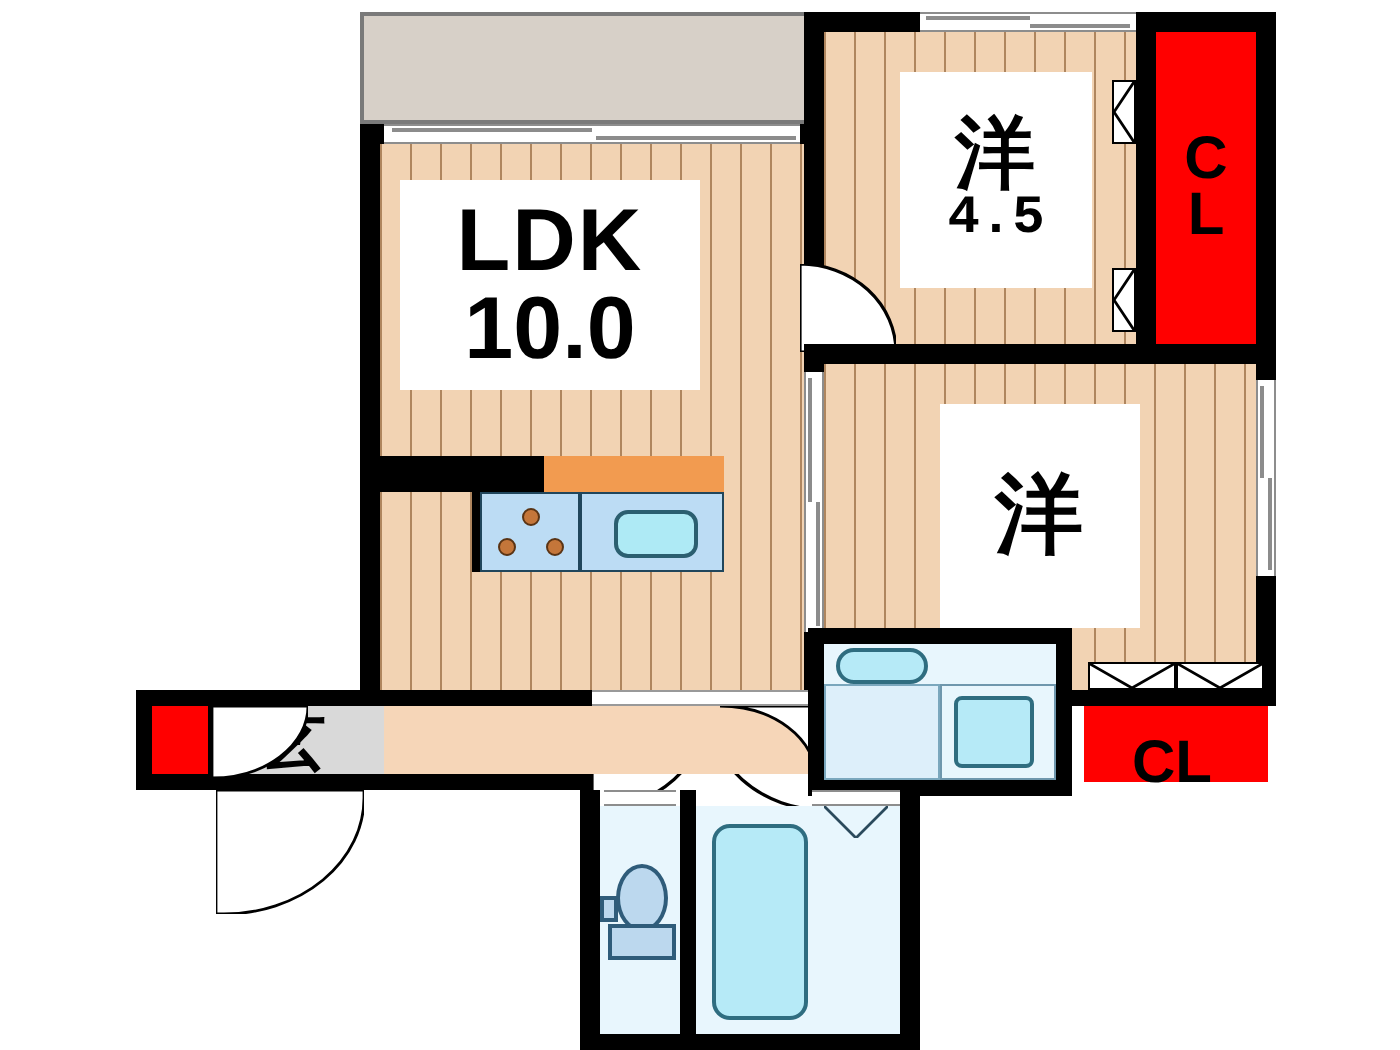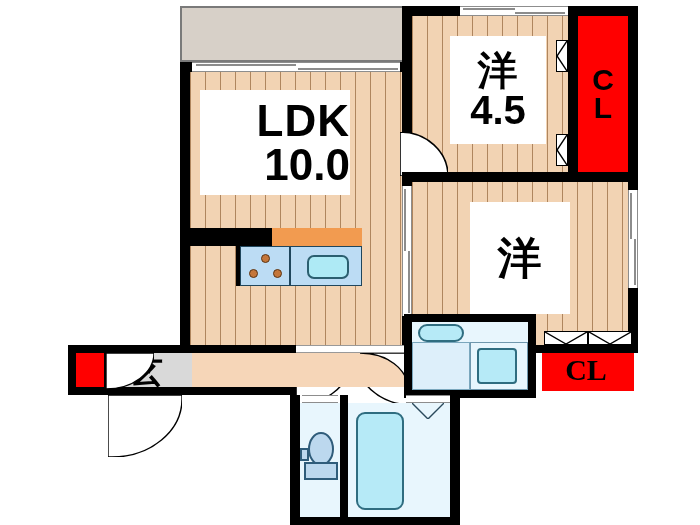--- a/index.html
+++ b/index.html
@@ -25,21 +25,21 @@
   
   .label{
     position:absolute;display:flex;align-items:center;justify-content:center;
     color:#000;font-weight:bold;line-height:1;text-align:center;white-space:nowrap;
     pointer-events:none;
   }
   .room-tag{background:#ffffff;flex-direction:column;}
   .tag-name{font-size:44px;letter-spacing:1px;}
   .tag-size{font-size:44px;letter-spacing:0px;}
   .tag-small .tag-name{font-size:40px;}
-  .tag-small .tag-size{font-size:40px;}
+  .tag-small .tag-size{font-size:27px;font-family:Liberation Mono, monospace;}
   .cl-text{font-size:30px;font-weight:bold;color:#000;}
   .cl-text-v{font-size:30px;font-weight:bold;color:#000;display:flex;
     flex-direction:column;align-items:center;line-height:0.92;}
   .genkan-text{font-size:34px;font-weight:bold;color:#000;}
   .balcony-text{font-size:20px;font-weight:bold;color:#000;letter-spacing:4px;}
 
   
   .window{background:#ffffff;border-top:1px solid #8d8d8d;border-bottom:1px solid #8d8d8d;}
   .window-v{background:#ffffff;border-left:1px solid #8d8d8d;border-right:1px solid #8d8d8d;}
   .slider-line{position:absolute;background:#9a9a9a;}
@@ -87,21 +87,21 @@
   <div class="abs wall" style="left:402px;top:172px;width:236px;height:10px;"></div>
 
   <div class="abs wall" style="left:568px;top:6px;width:10px;height:176px;"></div>
 
   <div class="abs floor-wood" style="left:190px;top:72px;width:212px;height:273px;"></div>
 
   <div class="abs window" style="left:192px;top:62px;width:208px;height:10px;"></div>
   <div class="slider-line" style="left:196px;top:64px;width:100px;height:2px;background:#8c8c8c;"></div>
   <div class="slider-line" style="left:298px;top:68px;width:100px;height:2px;background:#8c8c8c;"></div>
 
-  <div class="label room-tag" style="left:200px;top:90px;width:150px;height:105px;align-items:flex-end;">
+  <div class="label room-tag" style="left:200px;top:90px;width:150px;height:105px;">
     <span class="tag-name">LDK</span>
     <span class="tag-size">10.0</span>
   </div>
 
   <div class="abs counter" style="left:270px;top:228px;width:92px;height:18px;"></div>
   <div class="abs wall" style="left:190px;top:228px;width:82px;height:18px;"></div>
 
   <div class="abs stove-unit fixture" style="left:240px;top:246px;width:50px;height:40px;">
     <div class="burner" style="left:20px;top:7px;"></div>
     <div class="burner" style="left:8px;top:22px;"></div>
@@ -172,21 +172,21 @@
   <div class="abs window-v" style="left:628px;top:190px;width:10px;height:98px;"></div>
   <div class="slider-line" style="left:630px;top:193px;width:2px;height:46px;background:#8c8c8c;"></div>
   <div class="slider-line" style="left:634px;top:239px;width:2px;height:46px;background:#8c8c8c;"></div>
 
   <div class="abs window-v" style="left:402px;top:186px;width:10px;height:130px;"></div>
   <div class="slider-line" style="left:404px;top:189px;width:2px;height:62px;background:#8c8c8c;"></div>
   <div class="slider-line" style="left:408px;top:251px;width:2px;height:62px;background:#8c8c8c;"></div>
 
   <div class="abs wall" style="left:536px;top:345px;width:102px;height:8px;"></div>
   <div class="abs cl-red" style="left:542px;top:353px;width:92px;height:38px;"></div>
-  <div class="label cl-text" style="left:542px;top:351px;width:88px;height:38px;display:flex;align-items:center;justify-content:center;font-family:Liberation Serif, serif;">CL</div>
+  <div class="label cl-text" style="left:542px;top:363px;width:88px;height:38px;display:flex;align-items:center;justify-content:center;">CL</div>
 
   <div class="abs folddoor" style="left:544px;top:331px;width:44px;height:14px;">
     <svg width="42" height="12" viewBox="0 0 42 12">
         <path d="M0,0 L21,12 L42,0" fill="none" stroke="#000" stroke-width="1.4"></path>
       </svg>
   </div>
   <div class="abs folddoor" style="left:588px;top:331px;width:44px;height:14px;">
     <svg width="42" height="12" viewBox="0 0 42 12">
         <path d="M0,0 L21,12 L42,0" fill="none" stroke="#000" stroke-width="1.4"></path>
       </svg>

